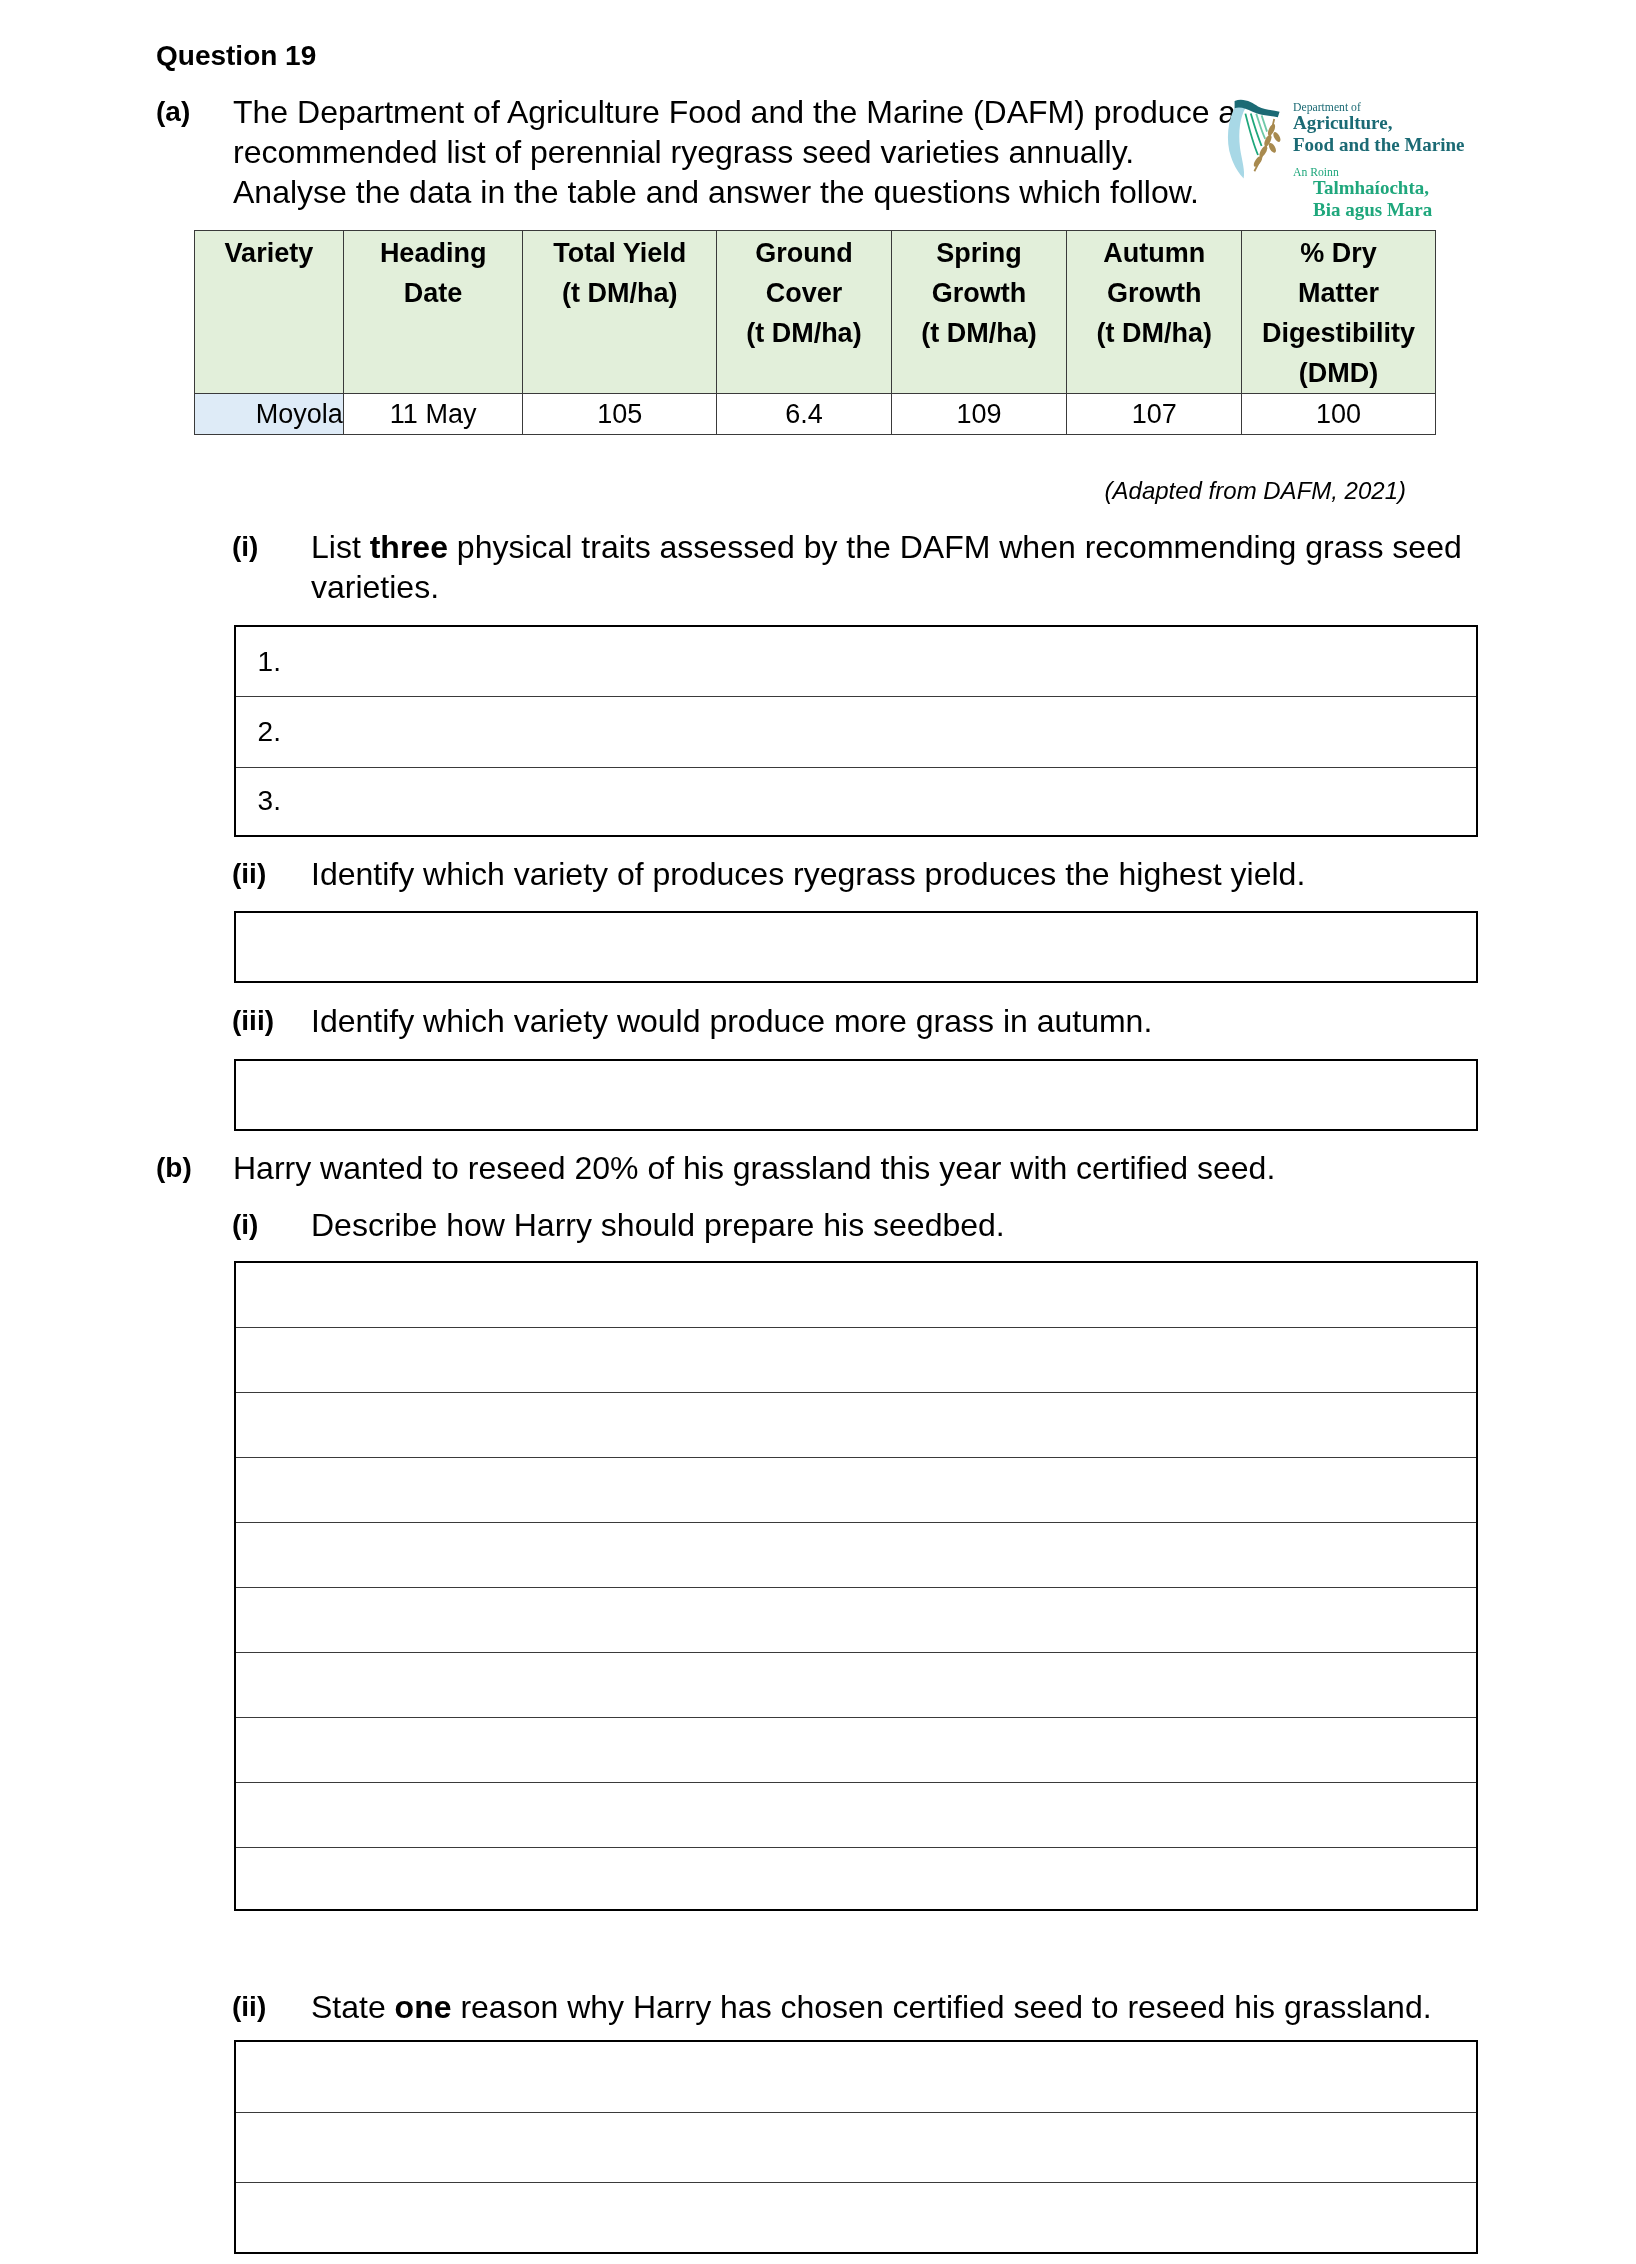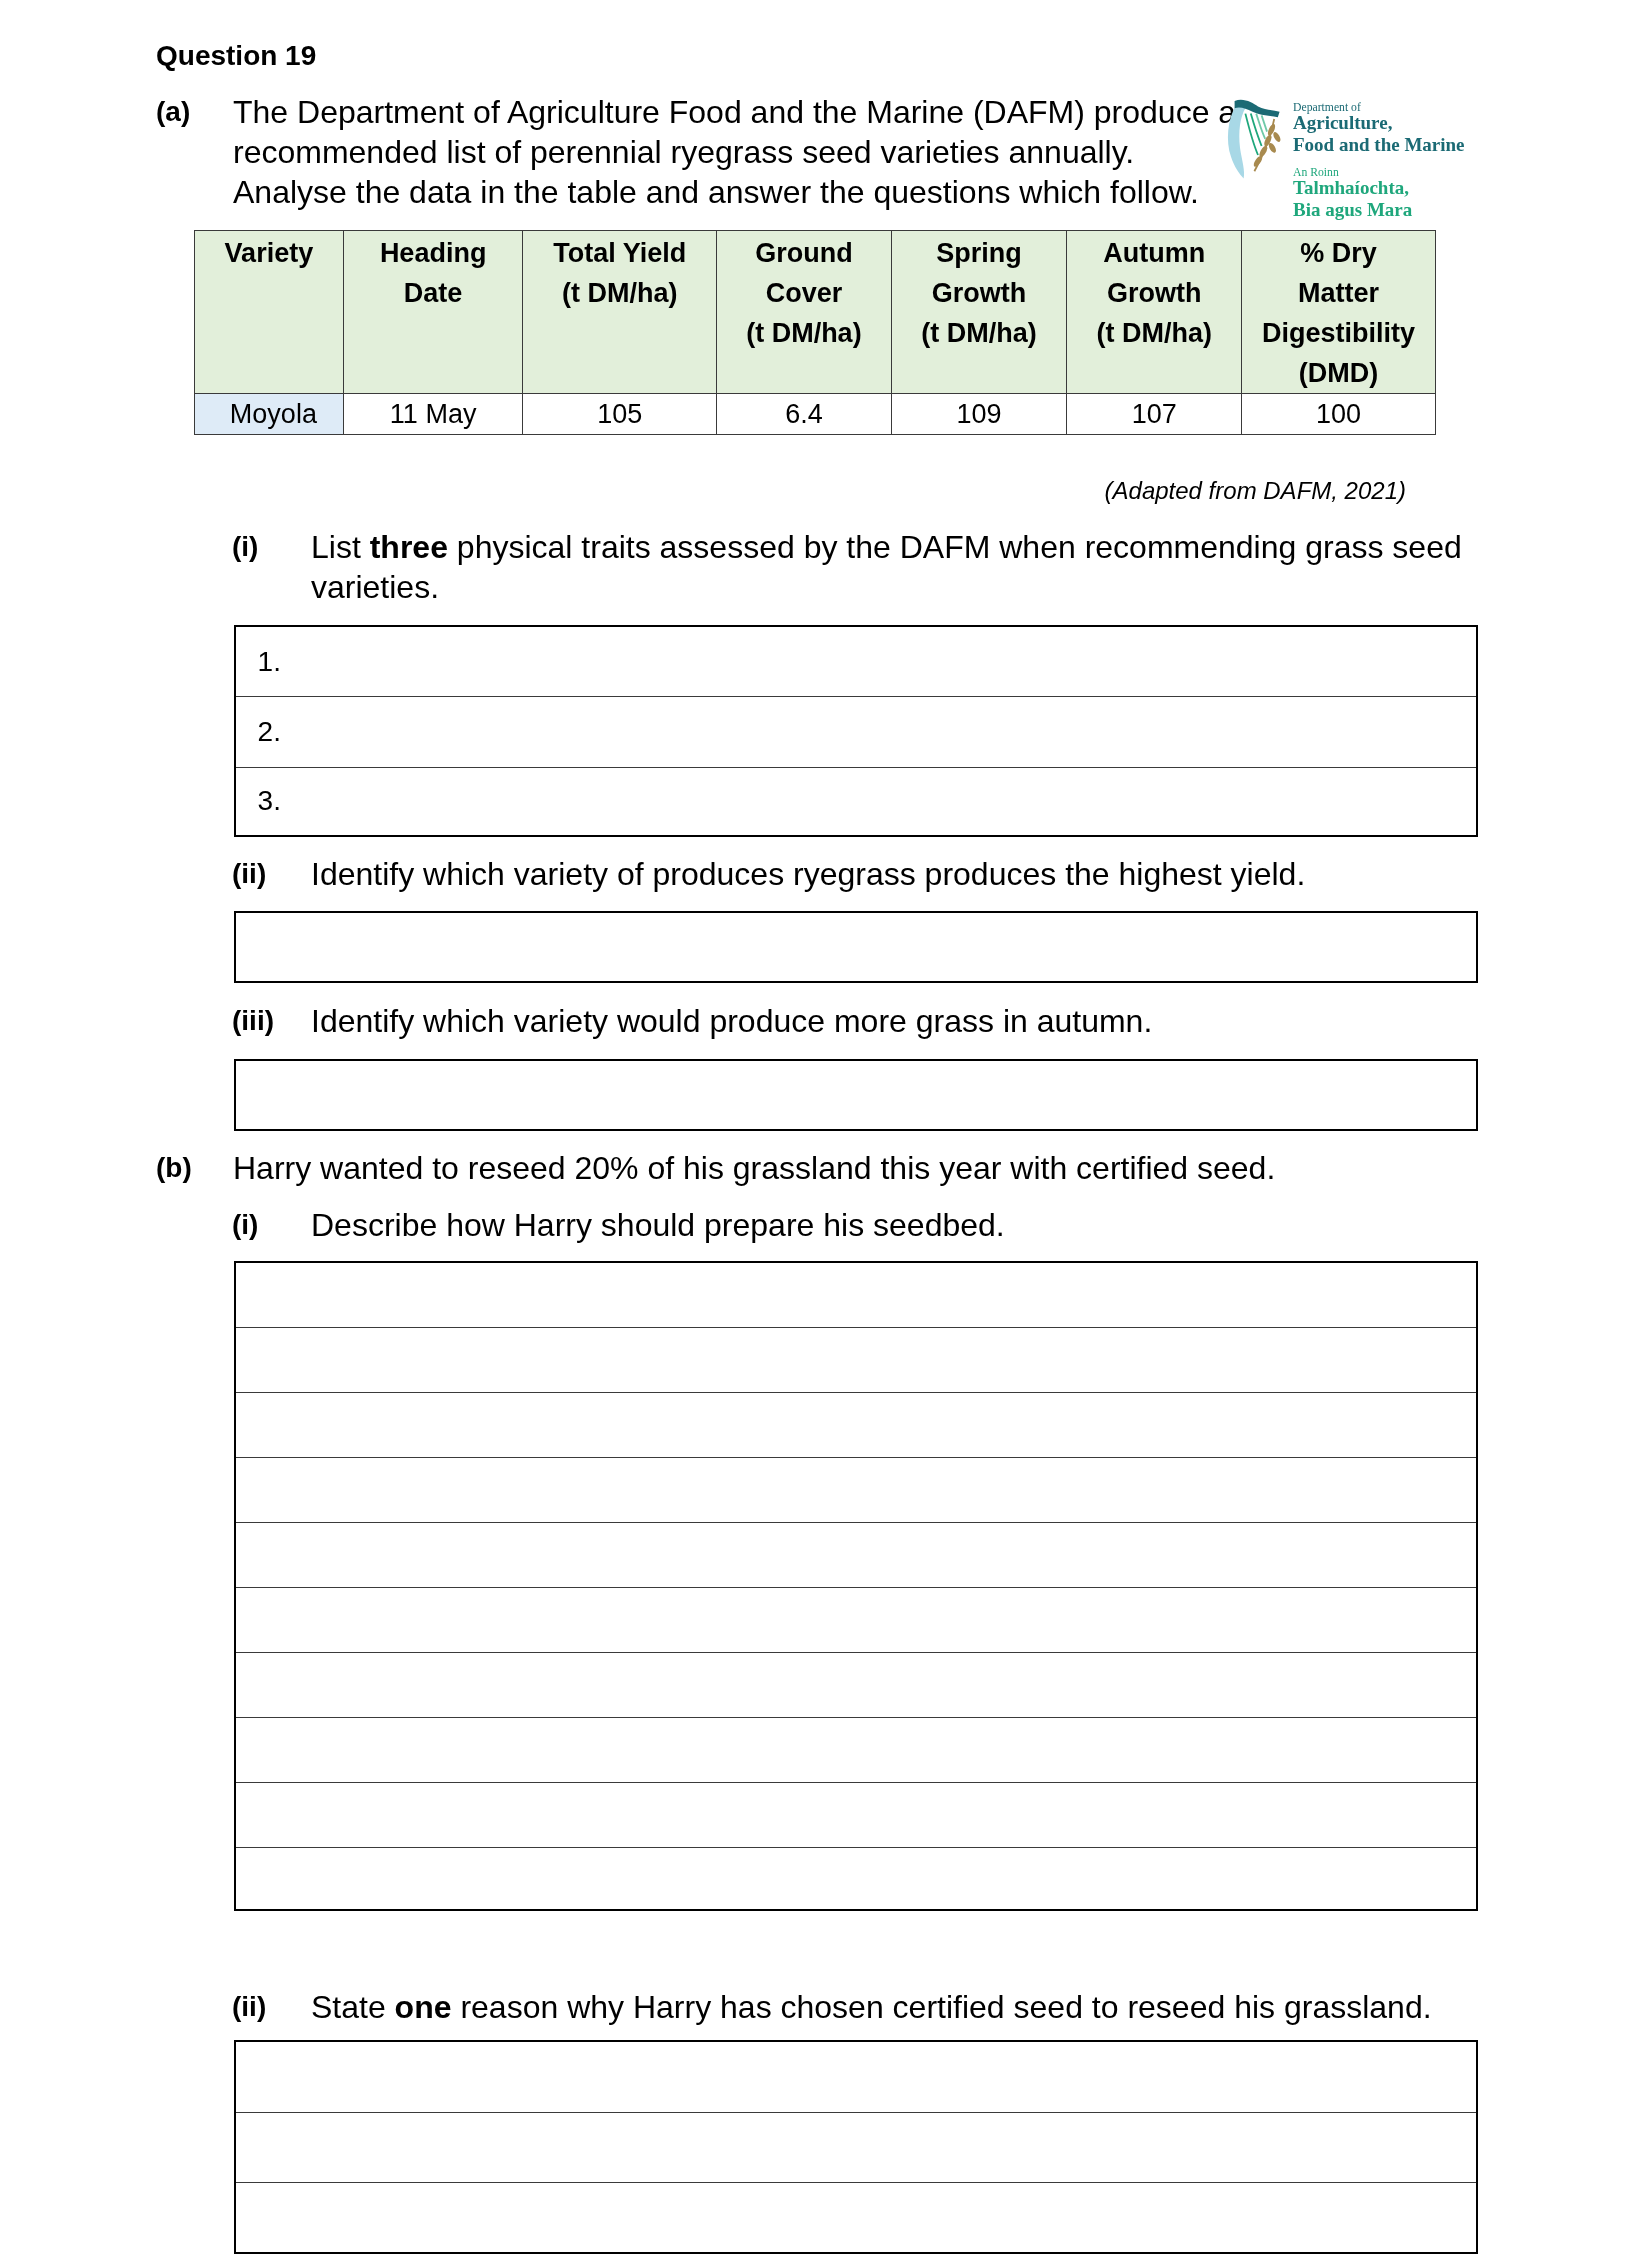--- a/index.html
+++ b/index.html
@@ -11,34 +11,34 @@
   .qtitle { font-size:28px; font-weight:bold; }
   .label { font-weight:bold; font-size:28px; line-height:32px; }
 
   
   table.dt { position:absolute; left:194px; top:230px; width:1242px;
              border-collapse:collapse; font-size:27px; }
   table.dt th, table.dt td { border:1.8px solid #3a3a3a; text-align:center; padding:0; }
   table.dt th { background:#e2efda; font-weight:bold; vertical-align:top;
                 height:158px; line-height:40px; padding-top:1.8px; }
   table.dt td { height:40px; line-height:40px; }
-  table.dt td.var { background:#deebf7; text-align:center; padding-left:9px; }
+  table.dt td.var { background:#deebf7; text-align:right; padding-left:9px; }
   .caption { font-style:italic; font-size:24px; }
 
   
   .box { position:absolute; left:234px; width:1244px; border:2.7px solid #000;
          box-sizing:border-box; }
   .row { border-bottom:1.8px solid #3a3a3a; box-sizing:border-box; position:relative; }
   .row:last-child { border-bottom:none; }
   .rowlabel { position:absolute; left:21.6px; top:50%; transform:translateY(-50%);
               font-size:28px; }
 
   
   .logo-en { color:#1b6a74; font-weight:bold; }
-  .logo-ga { color:#1fa77c; font-weight:bold; }
+  .logo-ga { color:#1fa77c; font-weight:bold;margin-left:20px; }
   .logo-small-en { color:#1b6a74; font-size:11.7px; }
   .logo-small-ga { color:#1fa77c; font-size:11.7px; }
 </style>
 </head>
 <body>
 
 <div class="abs qtitle" style="left:156px; top:40px;">Question 19</div>
 
 <div class="abs label" style="left:156px; top:96px;">(a)</div>
 <div class="abs txt" style="left:233px; top:96px;">The Department of Agriculture Food and the Marine (DAFM) produce a</div>

